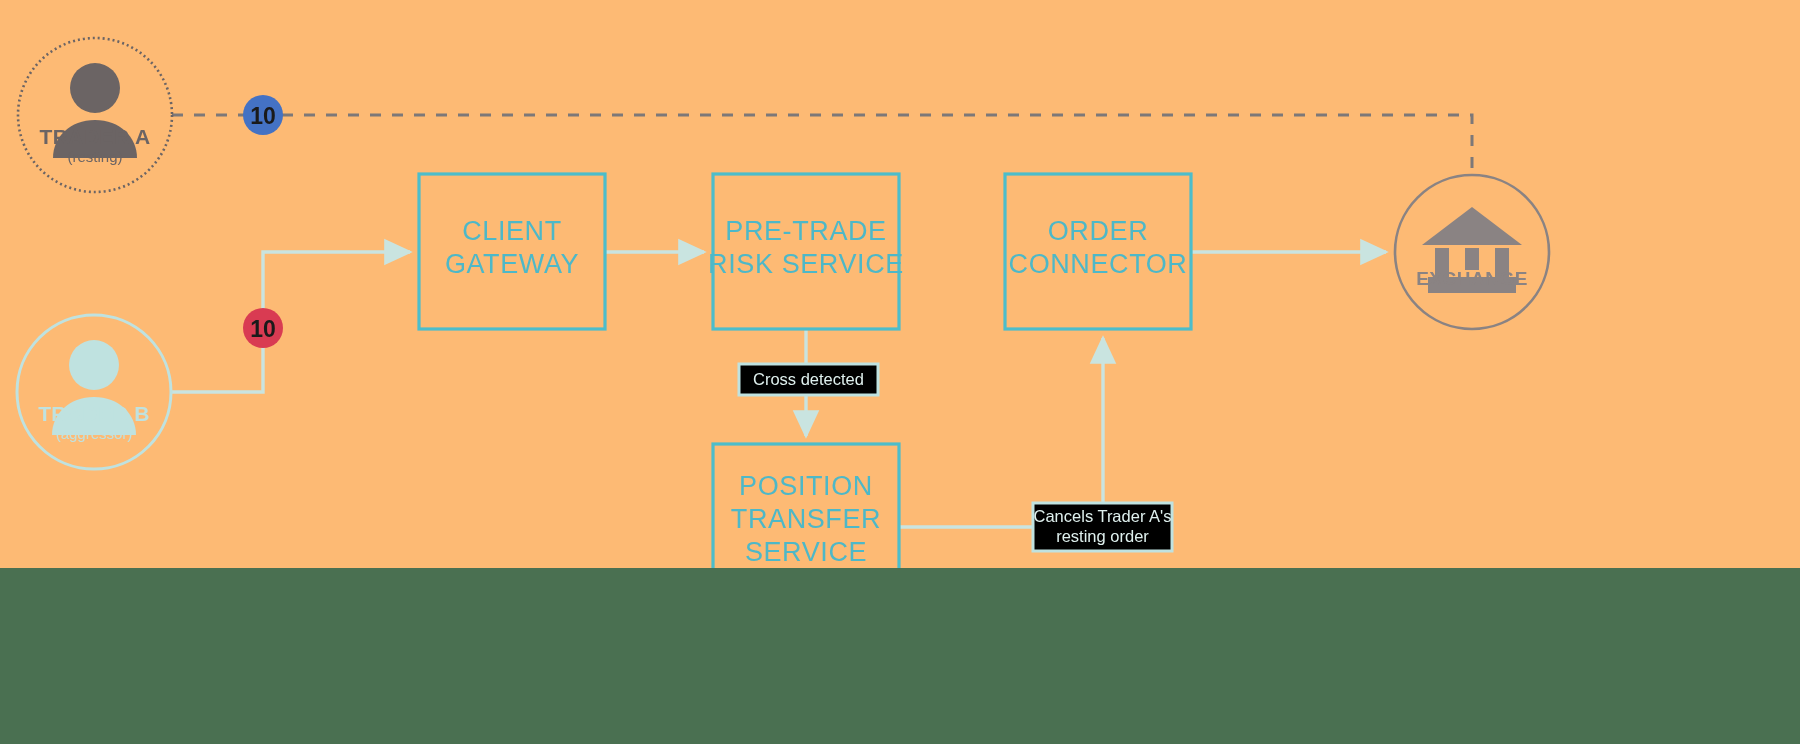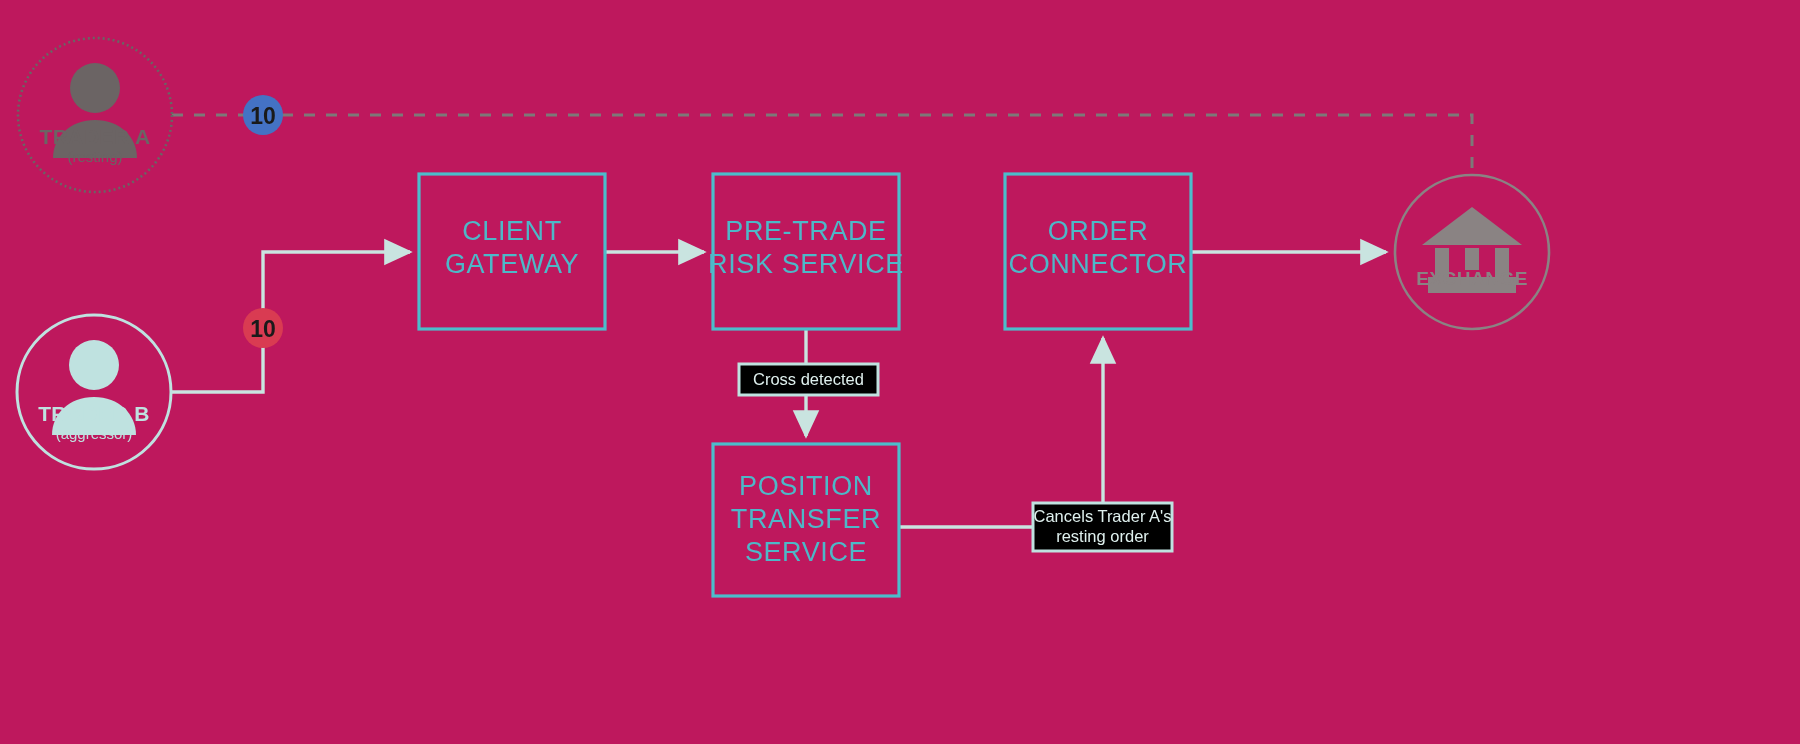--- a/index.html
+++ b/index.html
@@ -3,22 +3,22 @@
 <meta charset="utf-8">
 <style>
   html, body {
     margin: 0;
     padding: 0;
     background: #4a7051;
   }
   #stage {
     position: relative;
     width: 1800px;
-    height: 744px;
-    background: #be185d;
+    height: 568px;
+    background: #fdba74;
     font-family: "Liberation Sans", sans-serif;
     overflow: hidden;
   }
   #diagram-svg {
     position: absolute;
     inset: 0;
     width: 1800px;
     height: 744px;
   }
   .node-label {

